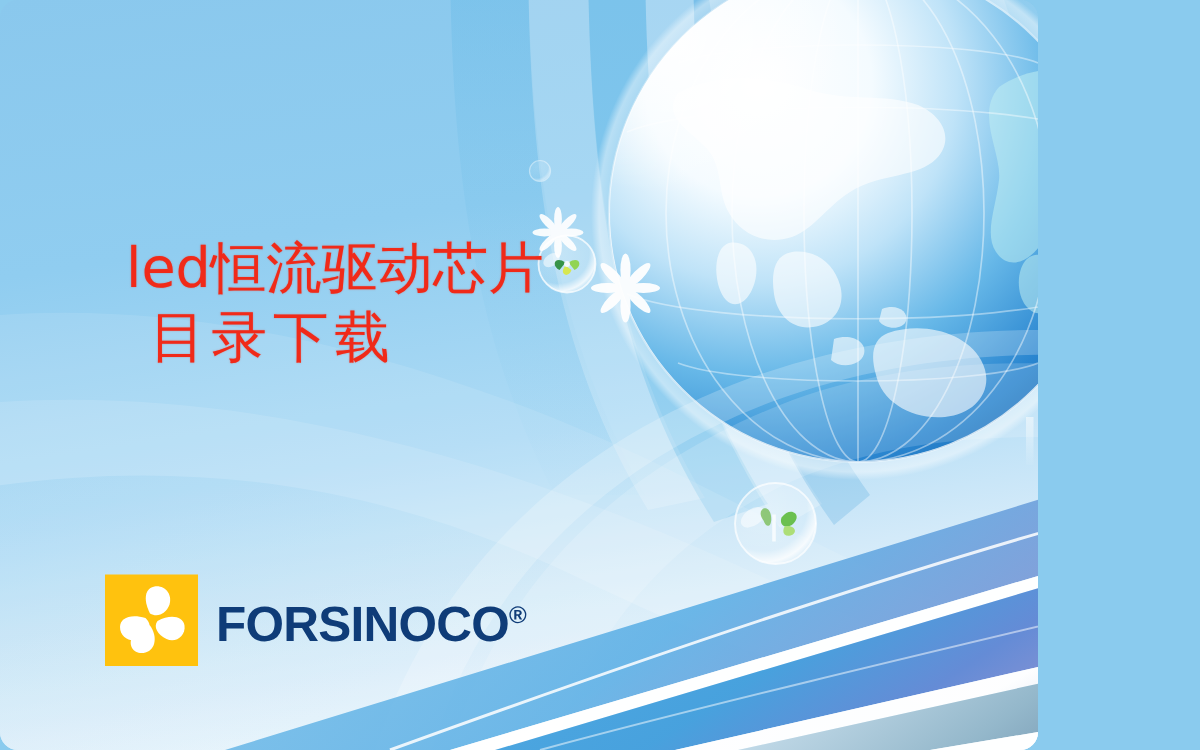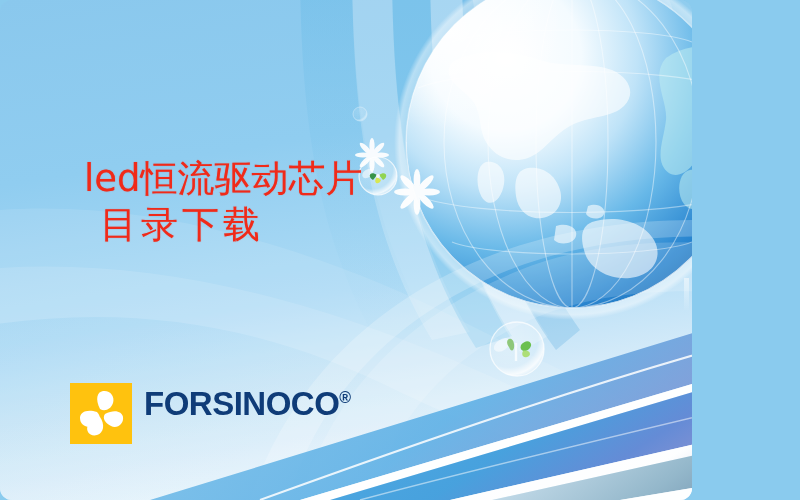--- a/index.html
+++ b/index.html
@@ -33,21 +33,21 @@
   }
   #headline .l1 { display:block; font-size:37px; letter-spacing:0px; }
   #headline .l2 { display:block; font-size:37px; margin-top:9px; margin-left:16px; letter-spacing:4px; }
 
   
   #logo {
     position:absolute;
     left:70px; top:383px;
     z-index:45;
     display:flex;
-    align-items:flex-start;
+    align-items:center;
   }
   #logo-mark {
     width:62px; height:61px;
     background:#ffc20e;
     position:relative;
     flex:0 0 auto;
   }
   #logo-mark svg { display:block; width:62px; height:61px; }
   #logo-text { margin-left:12px; padding-top:4px; }
   #logo-word {

